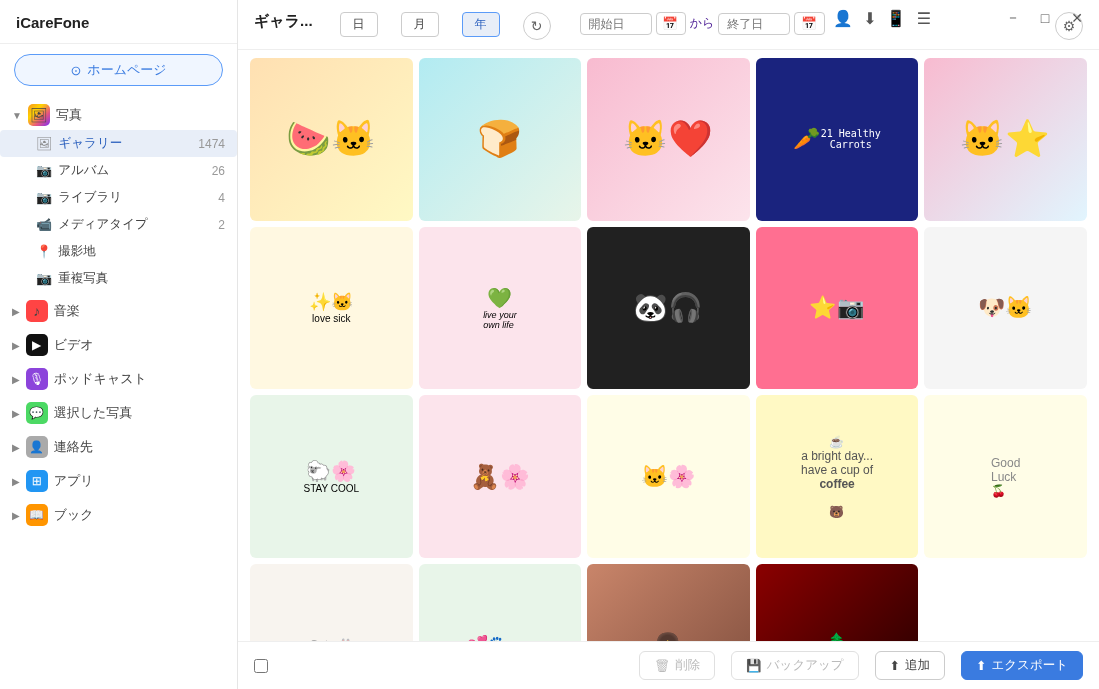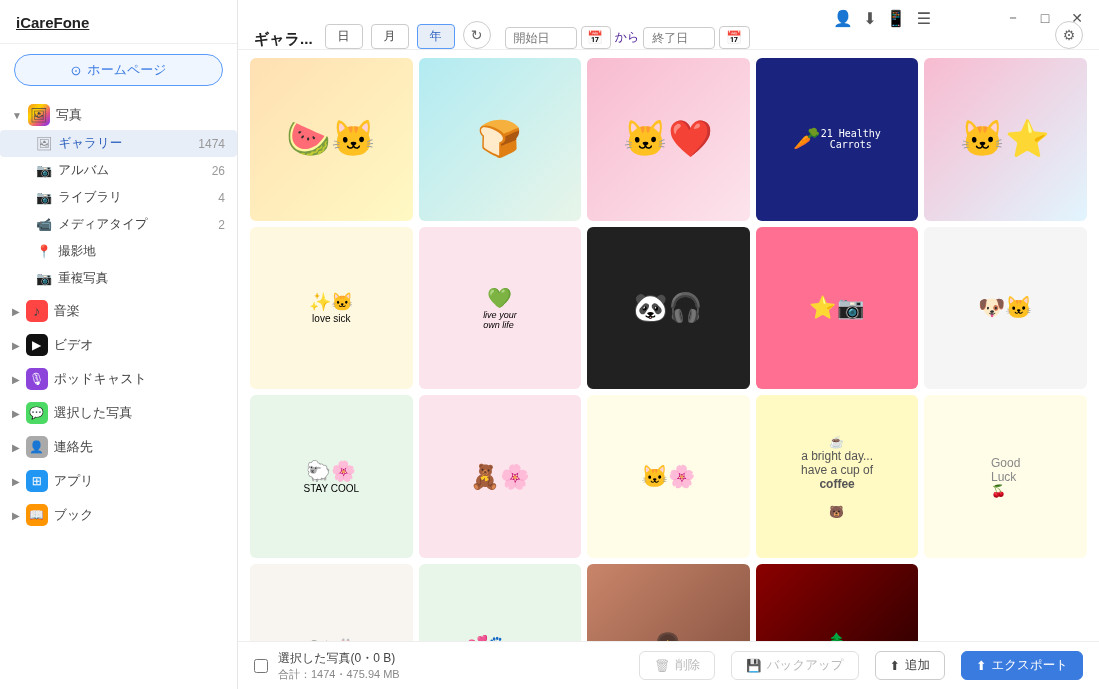--- a/index.html
+++ b/index.html
@@ -14,21 +14,20 @@
       flex-direction: column;
       height: 689px;
       border-right: 1px solid #e5e5e5;
     }
     #app-title {
       padding: 14px 16px 12px 16px;
       font-size: 15px;
       font-weight: 600;
       color: #222;
       border-bottom: 1px solid #eee;
-      text-decoration: underline;
     }
     #home-btn {
       margin: 10px 14px;
       background: #f0f6ff;
       border: 1.5px solid #5b9bf8;
       border-radius: 20px;
       color: #3a7be0;
       font-size: 13px;
       padding: 6px 14px;
       cursor: pointer;
@@ -81,25 +80,25 @@
       display: flex;
       flex-direction: column;
       background: #fff;
       height: 689px;
       overflow: hidden;
     }
 
     
     #topbar {
       display: flex;
-      align-items: flex-end;
-      padding: 0 16px;
+      align-items: flex-start;
+      padding: 12px 16px;
       height: 50px;
       border-bottom: 1px solid #eee;
-      gap: 8px;
+      gap: 23px;
       background: #fff;
     }
     #gallery-title {
       font-size: 15px;
       font-weight: 600;
       color: #222;
       margin-right: 4px;
     }
     .date-tab {
       border: 1px solid #ccc;
@@ -473,24 +472,20 @@
         </div>
       <div class="photo-cell" style="background:linear-gradient(135deg,#8b0000,#1a0000);">
           <div class="photo-bg" style="font-size:22px;">🌲</div>
         </div>
 
     </div>
   </div>
 
   <div id="bottombar">
     <input type="checkbox" id="select-checkbox" style="">
-    <div style="display:flex;flex-direction:column;">
-      <span id="selection-info">選択した写真(0・0 B)</span>
-      <span id="selection-total">合計：1474・475.94 MB</span>
-    </div>
     <button class="action-btn disabled">
       <span>🗑</span>
       <span>削除</span>
     </button>
     <button class="action-btn disabled">
       <span>💾</span>
       <span>バックアップ</span>
     </button>
     <button class="action-btn">
       <span>⬆</span>

